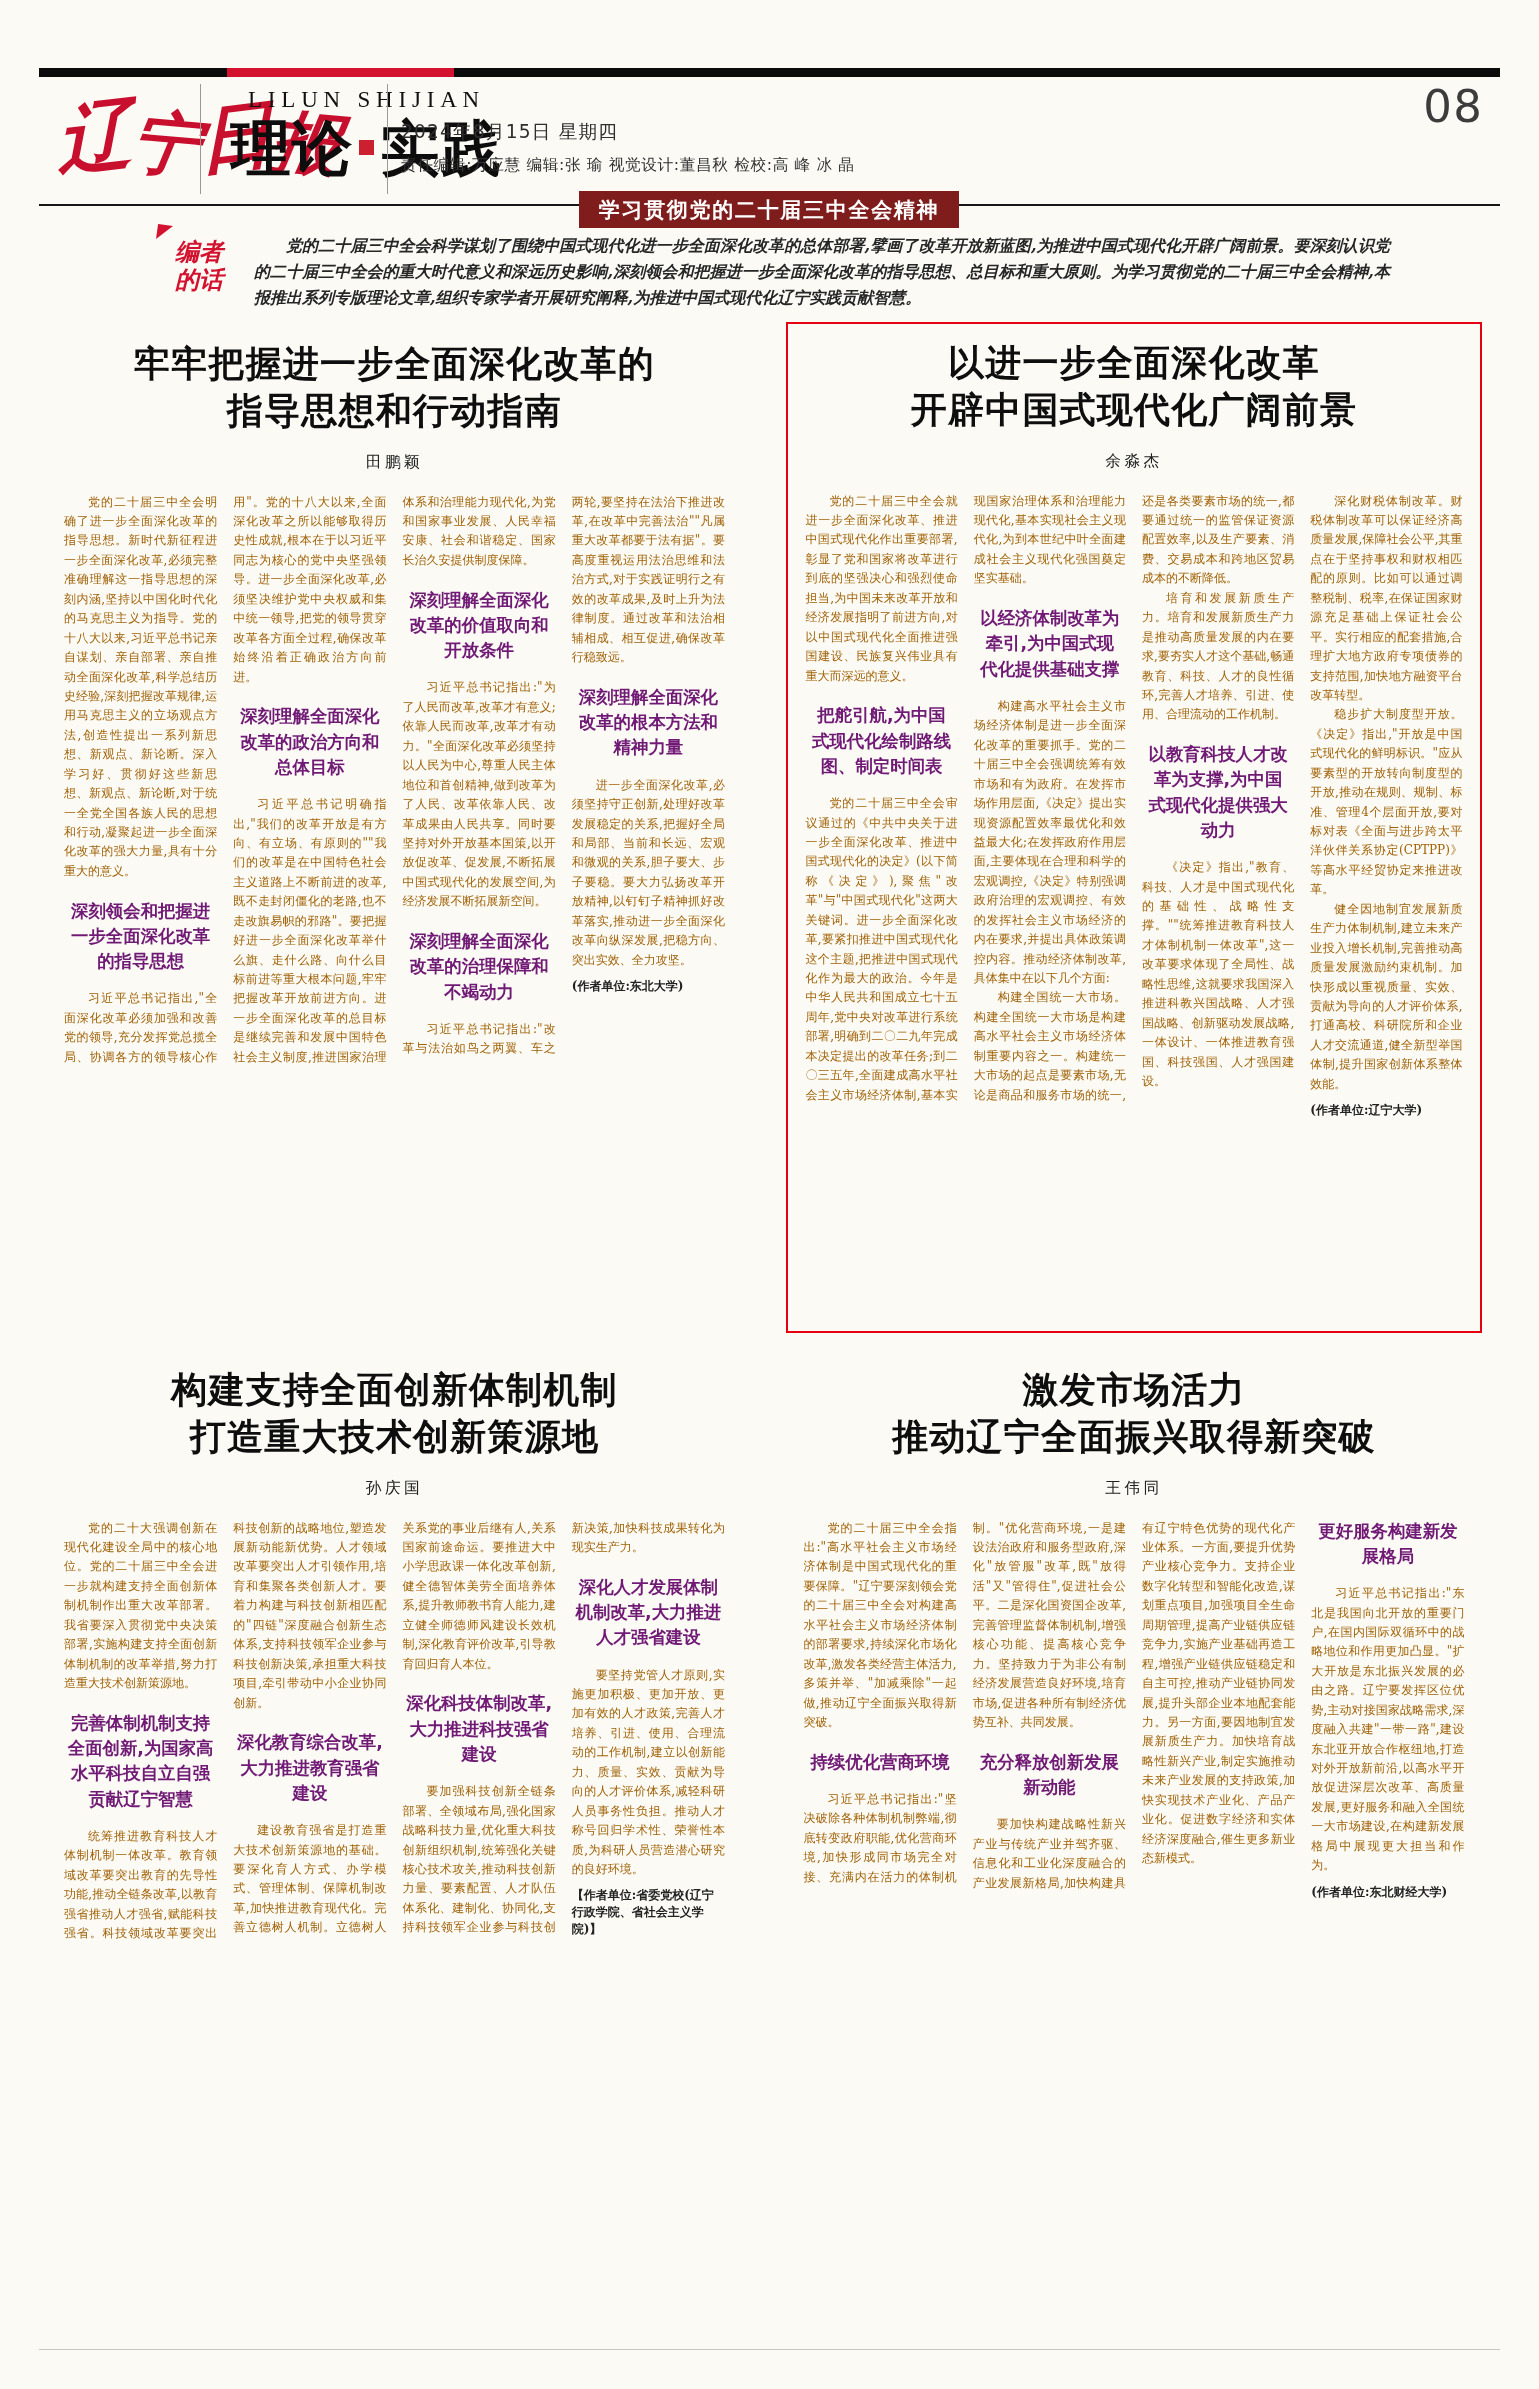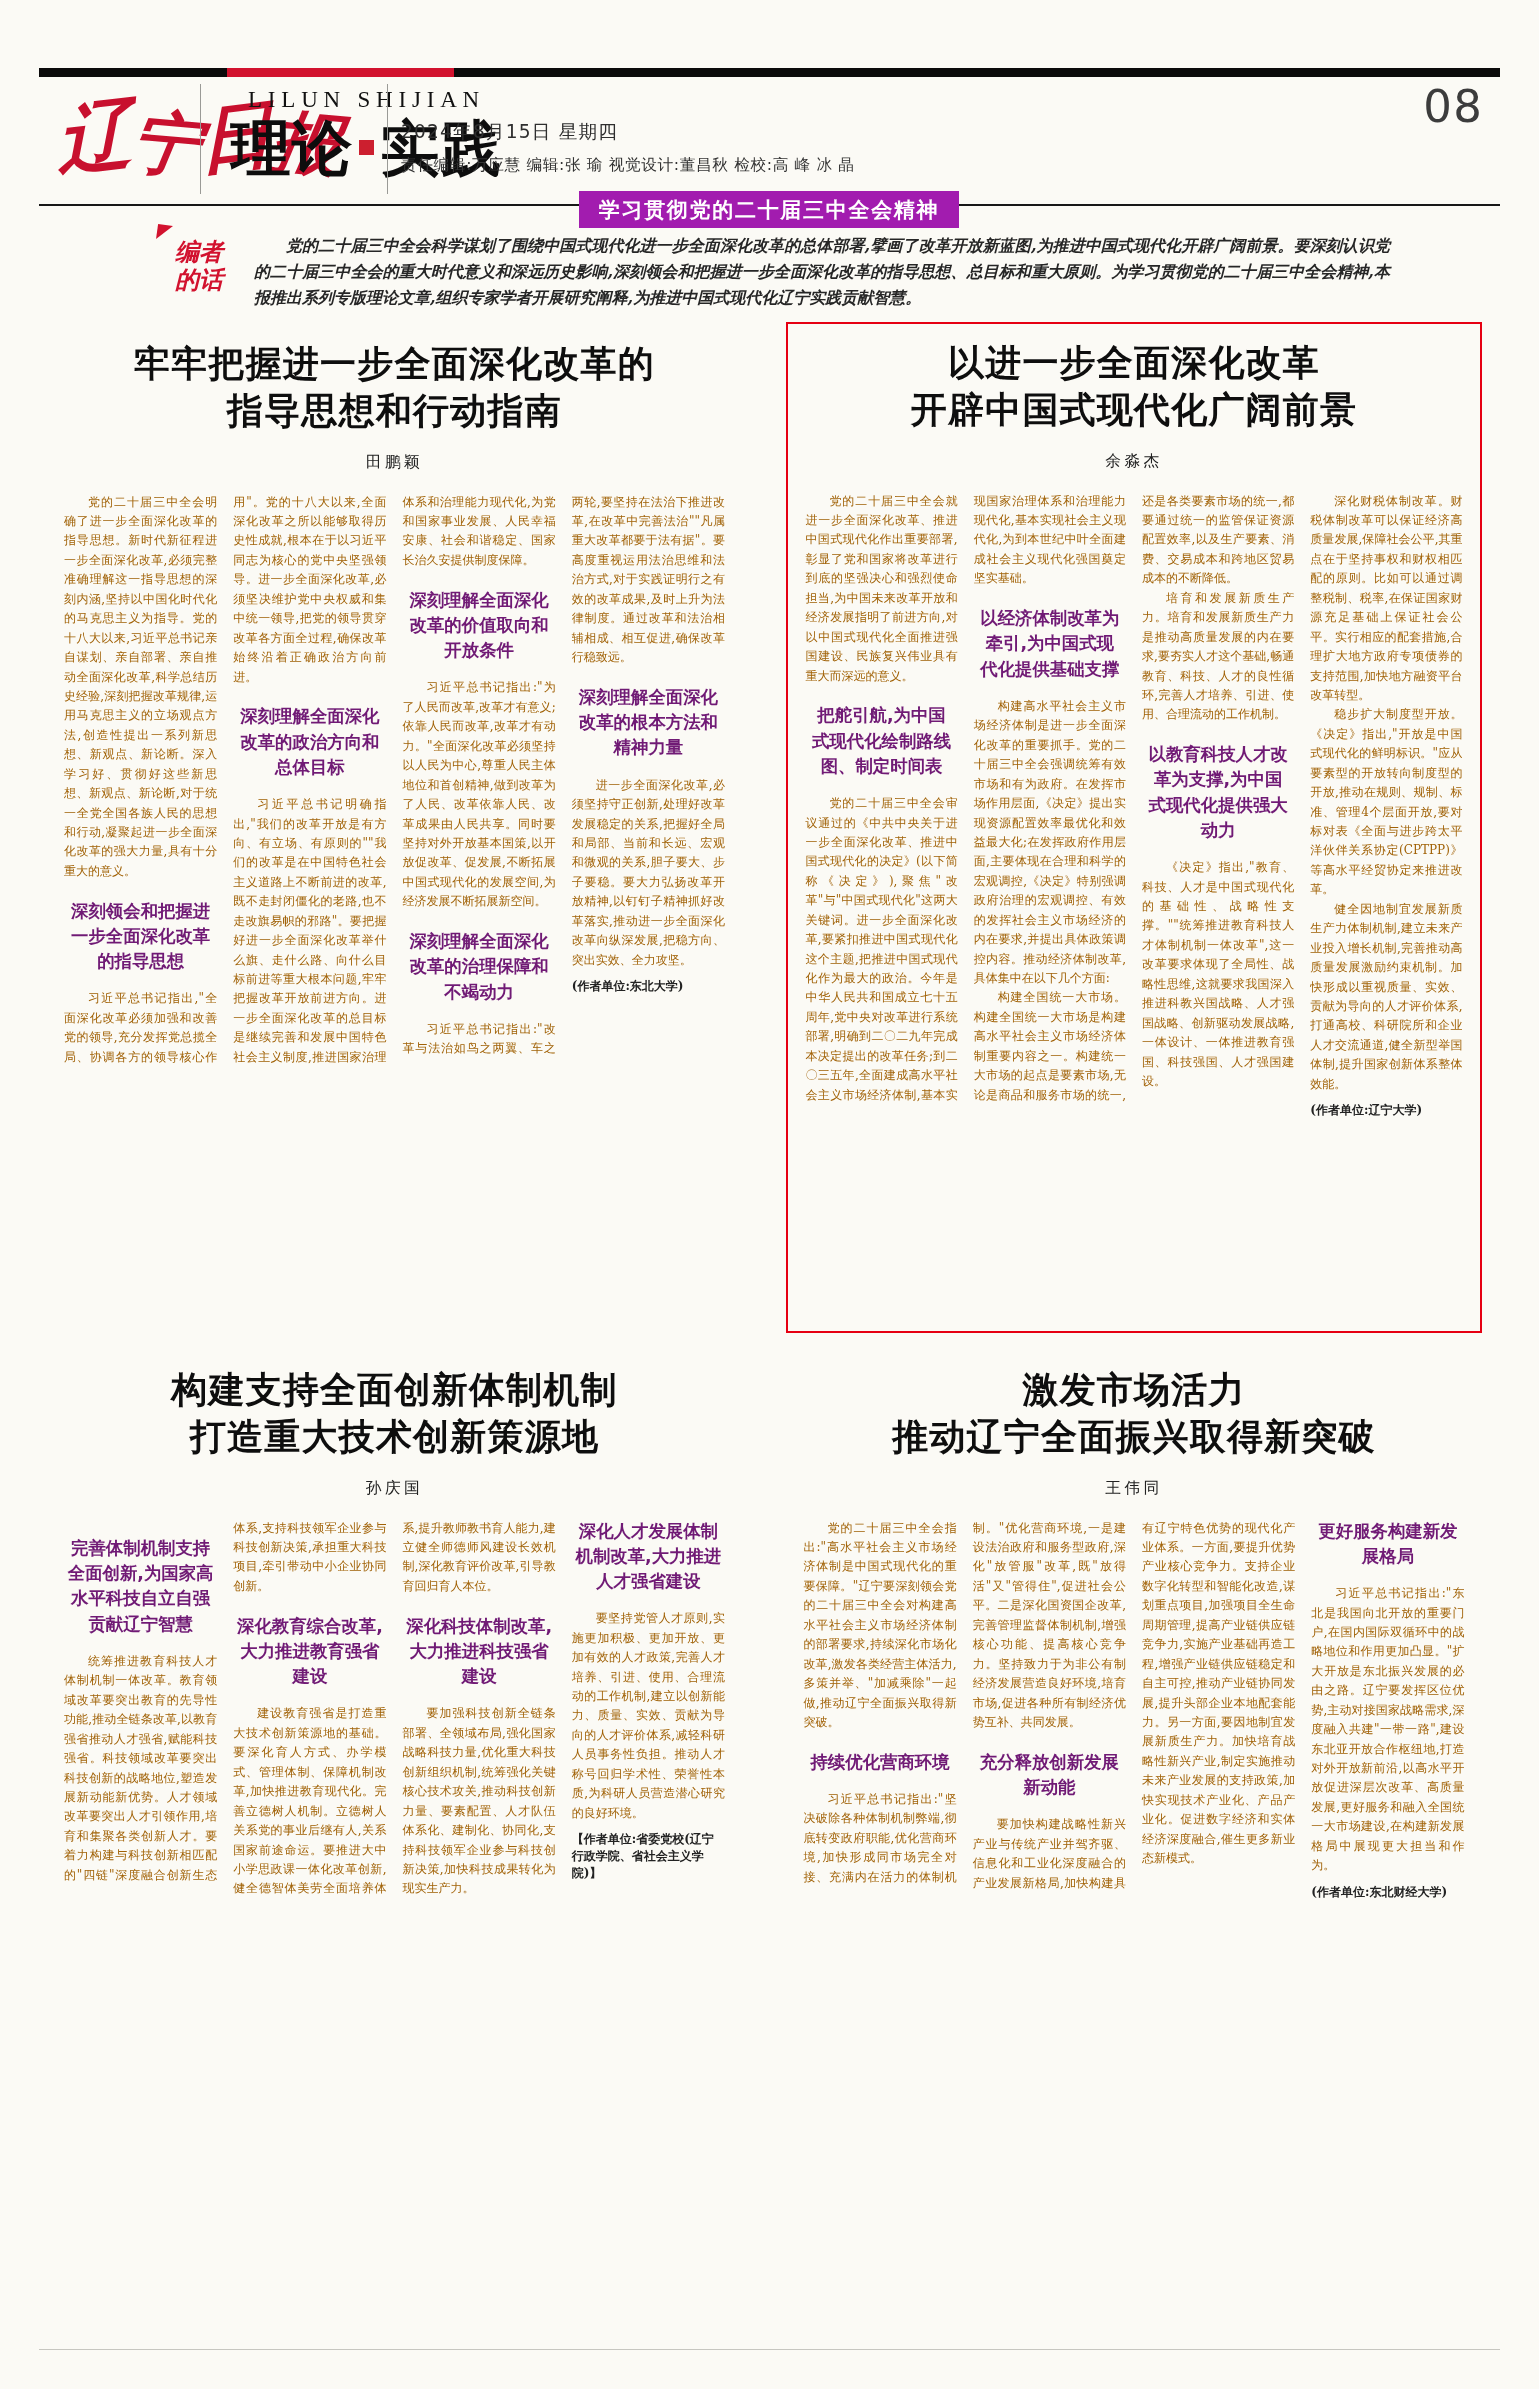--- a/index.html
+++ b/index.html
@@ -28,21 +28,21 @@
     font-weight:bold;font-size:60px;color:#0d0d0d;line-height:1.05;white-space:nowrap;letter-spacing:1.2px;}
   .sec-dot{display:inline-block;width:15px;height:15px;background:#cc1f2f;margin:0 5.8px 8px 5.8px;vertical-align:middle;}
   .date-block{position:absolute;left:401px;top:119px;font-family:"DejaVu Sans",sans-serif;color:#2e2e2e;}
   .date-line{font-size:18.6px;letter-spacing:1.2px;}
   .staff-line{font-size:15.7px;margin-top:10.4px;letter-spacing:0.6px;color:#333;}
   .page-num{position:absolute;right:57px;top:80px;font-family:"DejaVu Sans",sans-serif;
     font-size:45px;font-weight:500;color:#3c3c3c;letter-spacing:1.2px;}
   .mast-rule{position:absolute;left:39px;top:204px;width:1461px;height:1.7px;background:#171717;}
   
   .banner{
-    position:absolute;left:579px;top:191px;width:380px;height:37px;background:#a21caf;
+    position:absolute;left:579px;top:191px;width:380px;height:37px;background:#7f1d1d;
     color:#fff;font-family:"DejaVu Sans",sans-serif;font-weight:bold;font-size:21px;
     display:flex;align-items:center;justify-content:center;letter-spacing:1.7px;z-index:3;
   }
   
   .ednote{position:absolute;left:167px;top:233px;width:1229px;font-style:italic;}
   .ednote-label{
     position:absolute;left:0;top:4.6px;width:64px;color:#d2122e;
     font-family:"DejaVu Sans",sans-serif;font-weight:bold;font-size:24px;line-height:1.2;
     text-align:center;white-space:pre-line;
   }
@@ -158,20 +158,21 @@
       <p class="para">健全因地制宜发展新质生产力体制机制,建立未来产业投入增长机制,完善推动高质量发展激励约束机制。加快形成以重视质量、实效、贡献为导向的人才评价体系,打通高校、科研院所和企业人才交流通道,健全新型举国体制,提升国家创新体系整体效能。</p>
       <p class="art-footer">(作者单位:辽宁大学)</p>
     </div>
 </section>
 
 <section class="article" id="a3">
   <h2 class="art-title">构建支持全面创新体制机制
 打造重大技术创新策源地</h2>
   <div class="art-byline">孙庆国</div>
   <div class="art-body">
+      <p class="para">党的二十大强调创新在现代化建设全局中的核心地位。党的二十届三中全会进一步就构建支持全面创新体制机制作出重大改革部署。我省要深入贯彻党中央决策部署,实施构建支持全面创新体制机制的改革举措,努力打造重大技术创新策源地。</p>
       <h3 class="subhead">完善体制机制支持全面创新,为国家高水平科技自立自强贡献辽宁智慧</h3>
       <p class="para">统筹推进教育科技人才体制机制一体改革。教育领域改革要突出教育的先导性功能,推动全链条改革,以教育强省推动人才强省,赋能科技强省。科技领域改革要突出科技创新的战略地位,塑造发展新动能新优势。人才领域改革要突出人才引领作用,培育和集聚各类创新人才。要着力构建与科技创新相匹配的"四链"深度融合创新生态体系,支持科技领军企业参与科技创新决策,承担重大科技项目,牵引带动中小企业协同创新。</p>
       <h3 class="subhead">深化教育综合改革,大力推进教育强省建设</h3>
       <p class="para">建设教育强省是打造重大技术创新策源地的基础。要深化育人方式、办学模式、管理体制、保障机制改革,加快推进教育现代化。完善立德树人机制。立德树人关系党的事业后继有人,关系国家前途命运。要推进大中小学思政课一体化改革创新,健全德智体美劳全面培养体系,提升教师教书育人能力,建立健全师德师风建设长效机制,深化教育评价改革,引导教育回归育人本位。</p>
       <h3 class="subhead">深化科技体制改革,大力推进科技强省建设</h3>
       <p class="para">要加强科技创新全链条部署、全领域布局,强化国家战略科技力量,优化重大科技创新组织机制,统筹强化关键核心技术攻关,推动科技创新力量、要素配置、人才队伍体系化、建制化、协同化,支持科技领军企业参与科技创新决策,加快科技成果转化为现实生产力。</p>
       <h3 class="subhead">深化人才发展体制机制改革,大力推进人才强省建设</h3>
       <p class="para">要坚持党管人才原则,实施更加积极、更加开放、更加有效的人才政策,完善人才培养、引进、使用、合理流动的工作机制,建立以创新能力、质量、实效、贡献为导向的人才评价体系,减轻科研人员事务性负担。推动人才称号回归学术性、荣誉性本质,为科研人员营造潜心研究的良好环境。</p>
       <p class="art-footer">【作者单位:省委党校(辽宁行政学院、省社会主义学院)】</p>
     </div>

